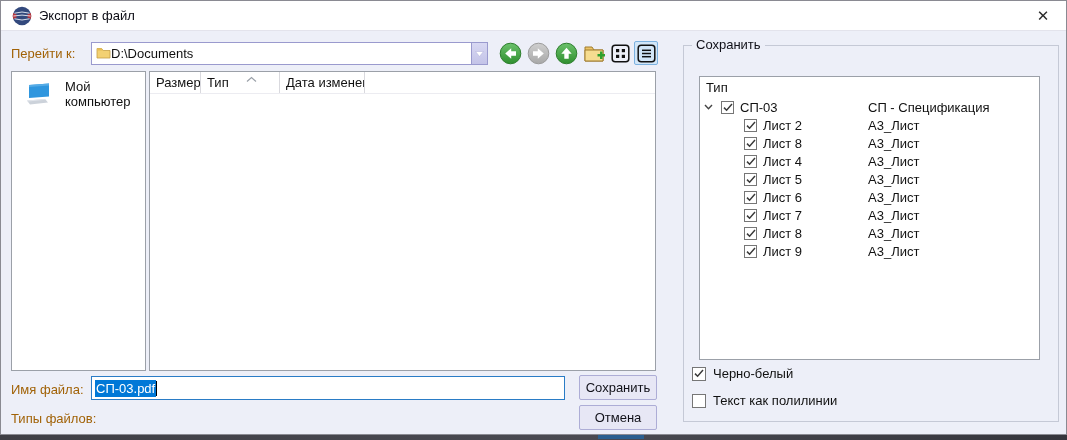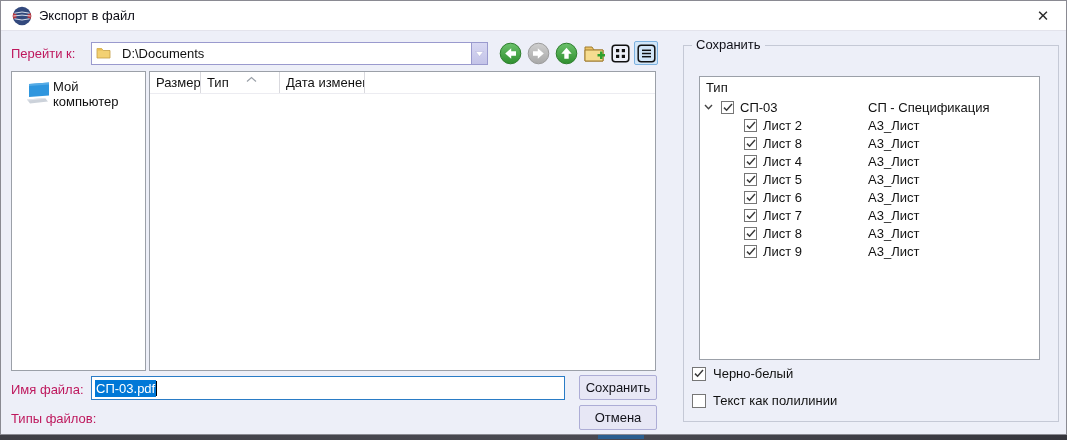--- a/index.html
+++ b/index.html
@@ -7,31 +7,31 @@
   .stage{position:relative;width:1067px;height:440px;font-family:"Liberation Sans",sans-serif;font-size:13px;color:#111;}
   .behind-strip{position:absolute;left:0;top:434px;width:1067px;height:6px;background:linear-gradient(90deg,#3f3f46 0%,#4a4a52 55%,#35353c 100%);}
   .behind-strip .accent{position:absolute;left:598px;top:1px;width:46px;height:4px;background:#2b5f8f;}
   .win{position:absolute;left:0;top:0;width:1067px;height:435px;background:#edeff8;border:1px solid #8a8a92;}
   
   .titlebar{position:absolute;left:0;top:0;width:100%;height:30px;background:#ffffff;border-bottom:1px solid #e3e3ec;}
   .app-icon{position:absolute;left:11px;top:5px;width:20px;height:20px;}
   .title-text{position:absolute;left:38px;top:0;line-height:30px;color:#0b0b14;}
   .close-btn{position:absolute;right:6px;top:0;width:34px;height:30px;text-align:center;line-height:30px;font-size:15px;color:#2a2a2a;cursor:default;}
   
-  .lbl{position:absolute;color:#be185d;}
+  .lbl{position:absolute;color:#a16207;}
   .combo{position:absolute;background:#fff;border:1px solid #9a9ace;display:flex;align-items:center;}
-  .combo .txt{flex:1;padding-left:11px;white-space:nowrap;overflow:hidden;}
+  .combo .txt{flex:1;padding-left:0;white-space:nowrap;overflow:hidden;}
   .combo .arrow-box{width:16px;height:100%;background:linear-gradient(#d8d8f2,#c3c3e8);border-left:1px solid #9a9ace;display:flex;align-items:center;justify-content:center;}
   .folder-ic{margin-left:4px;flex:0 0 auto;}
   .navbtn{position:absolute;width:23px;height:23px;display:flex;align-items:center;justify-content:center;}
   .viewbtn{position:absolute;width:24px;height:24px;display:flex;align-items:center;justify-content:center;border:1px solid transparent;border-radius:2px;}
   .viewbtn.active{background:#d2e6f8;border-color:#7db2e0;}
   
   .panel{position:absolute;background:#fff;border:1px solid #9ba0a8;}
-  .sidebar-item{display:flex;align-items:center;padding:7px 6px 0 13px;}
+  .sidebar-item{display:flex;align-items:flex-end;gap:12px;padding:7px 6px 0 13px;}
   .flist-header{display:flex;height:22px;border-bottom:1px solid #ececf1;position:relative;}
   .fcol{border-right:1px solid #d9d9de;display:flex;align-items:center;padding-left:6px;overflow:hidden;white-space:nowrap;}
   .fcol.first{padding-left:24px;}
   .sortcaret{position:absolute;left:96px;top:-1px;}
   
   .text-input{position:absolute;background:#fff;border:1px solid #2a7cc6;display:flex;align-items:center;padding-left:3px;}
   .sel{background:var(--sel-blue,#0078d7);color:#fff;padding:1px 1px;}
   .caret{width:1px;height:15px;background:#000;margin-left:0;}
   .pushbtn{position:absolute;width:78px;height:25px;background:#e7e7f5;border:1px solid #adadd6;border-radius:2px;text-align:center;line-height:23px;color:#101018;}
   

